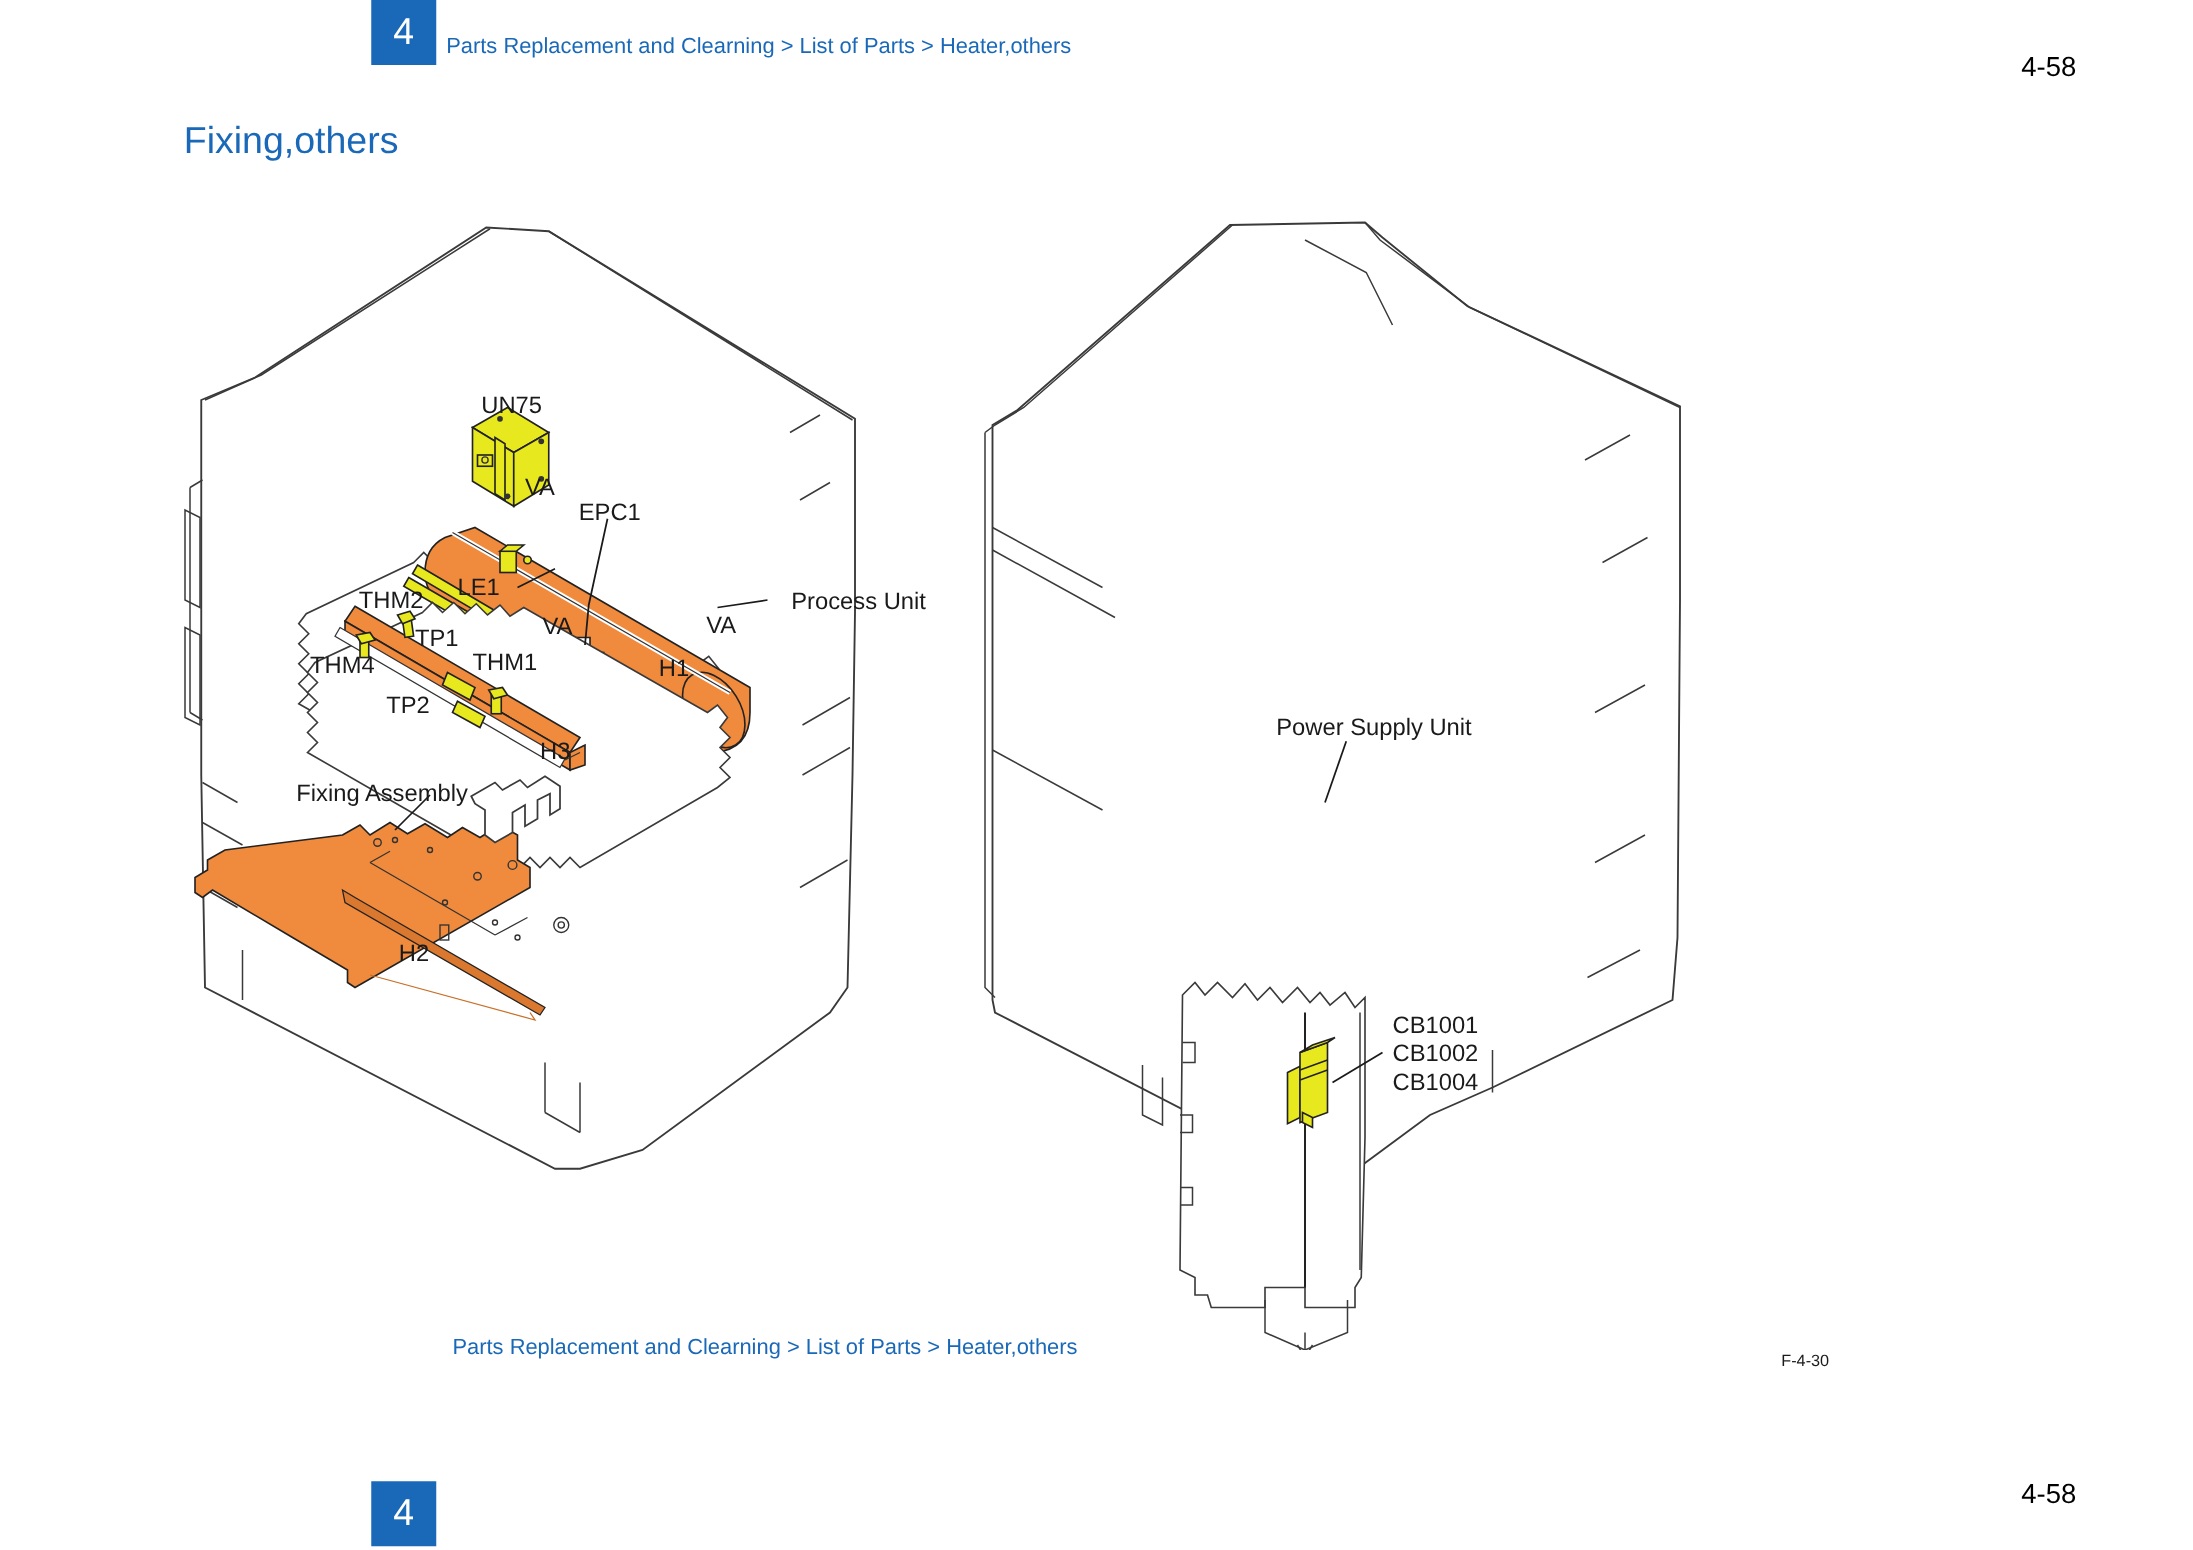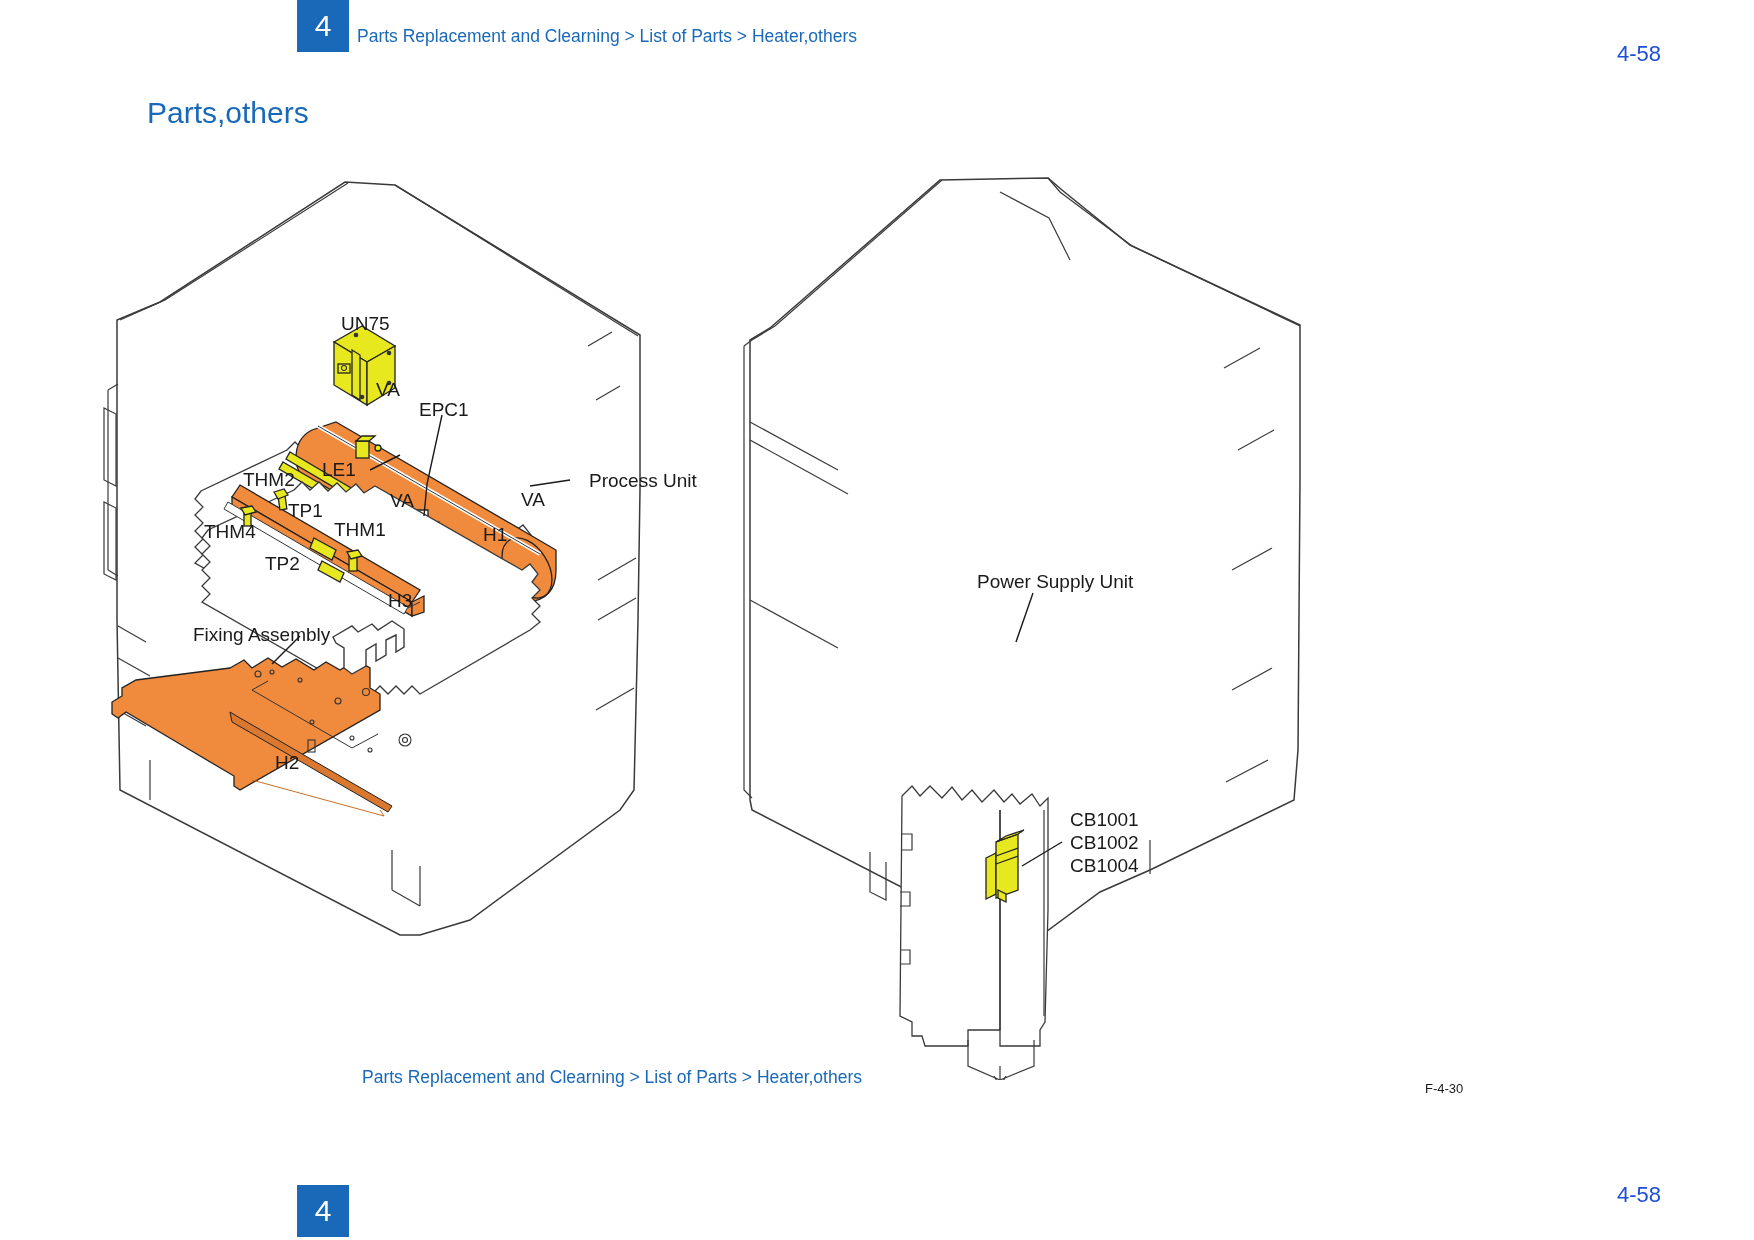--- a/index.html
+++ b/index.html
@@ -40,21 +40,21 @@
     color: #1a69b8;
     font-size: 17.5px;
     white-space: nowrap;
     font-family: Liberation Sans, sans-serif;
   }
   #header-breadcrumb { left: 357px; top: 26px; }
   #footer-breadcrumb { left: 362px; top: 1067px; }
 
   .page-number {
     position: absolute;
-    color: #1d4ed8;
+    color: #000000;
     font-size: 22px;
     white-space: nowrap;
     font-family: "Liberation Sans", sans-serif;
   }
   #page-number-top { left: 1617px; top: 41px; }
   #page-number-bottom { left: 1617px; top: 1182px; }
 
   
   #page-title {
     position: absolute;
@@ -62,21 +62,21 @@
     color: #1a69b8;
     font-size: 30px;
     white-space: nowrap;
     font-family: "Liberation Sans", sans-serif;
   }
 
   
   #figure-area {
     position: absolute;
     left: 0; top: 150px;
-    width: 1754px; height: 930px;
+    width: 1754px; height: 930px; padding-left: 44px;
   }
   #figure-svg { display: block; }
 
   #figure-caption {
     position: absolute;
     left: 1425px; top: 1081px;
     color: #1a1a1a;
     font-size: 13px;
     font-family: "Liberation Sans", sans-serif;
     white-space: nowrap;
@@ -111,21 +111,21 @@
 </style>
 </head>
 <body>
 
 <div id="header-bar">
   <div class="chapter-tab" id="header-chapter-tab">4</div>
   <div class="breadcrumb" id="header-breadcrumb">Parts Replacement and Clearning &gt; List of Parts &gt; Heater,others</div>
   <div class="page-number" id="page-number-top">4-58</div>
 </div>
 
-<div id="page-title">Parts,others</div>
+<div id="page-title">Fixing,others</div>
 
 <div id="figure-area">
 <svg id="figure-svg" width="1754" height="930" viewBox="0 0 1754 930" xmlns="http://www.w3.org/2000/svg">
 
   <g>
 
     <path class="body-line" d="M117,470 L117,170 L160,152 L345,32 L395,35 L640,185 L640,340
                                L638,470 L634,640 L620,660 L470,770 L420,785 L400,785
                                L120,640 Z" fill="#ffffff" stroke="#3a3a3a" stroke-width="1.5"></path>
 

